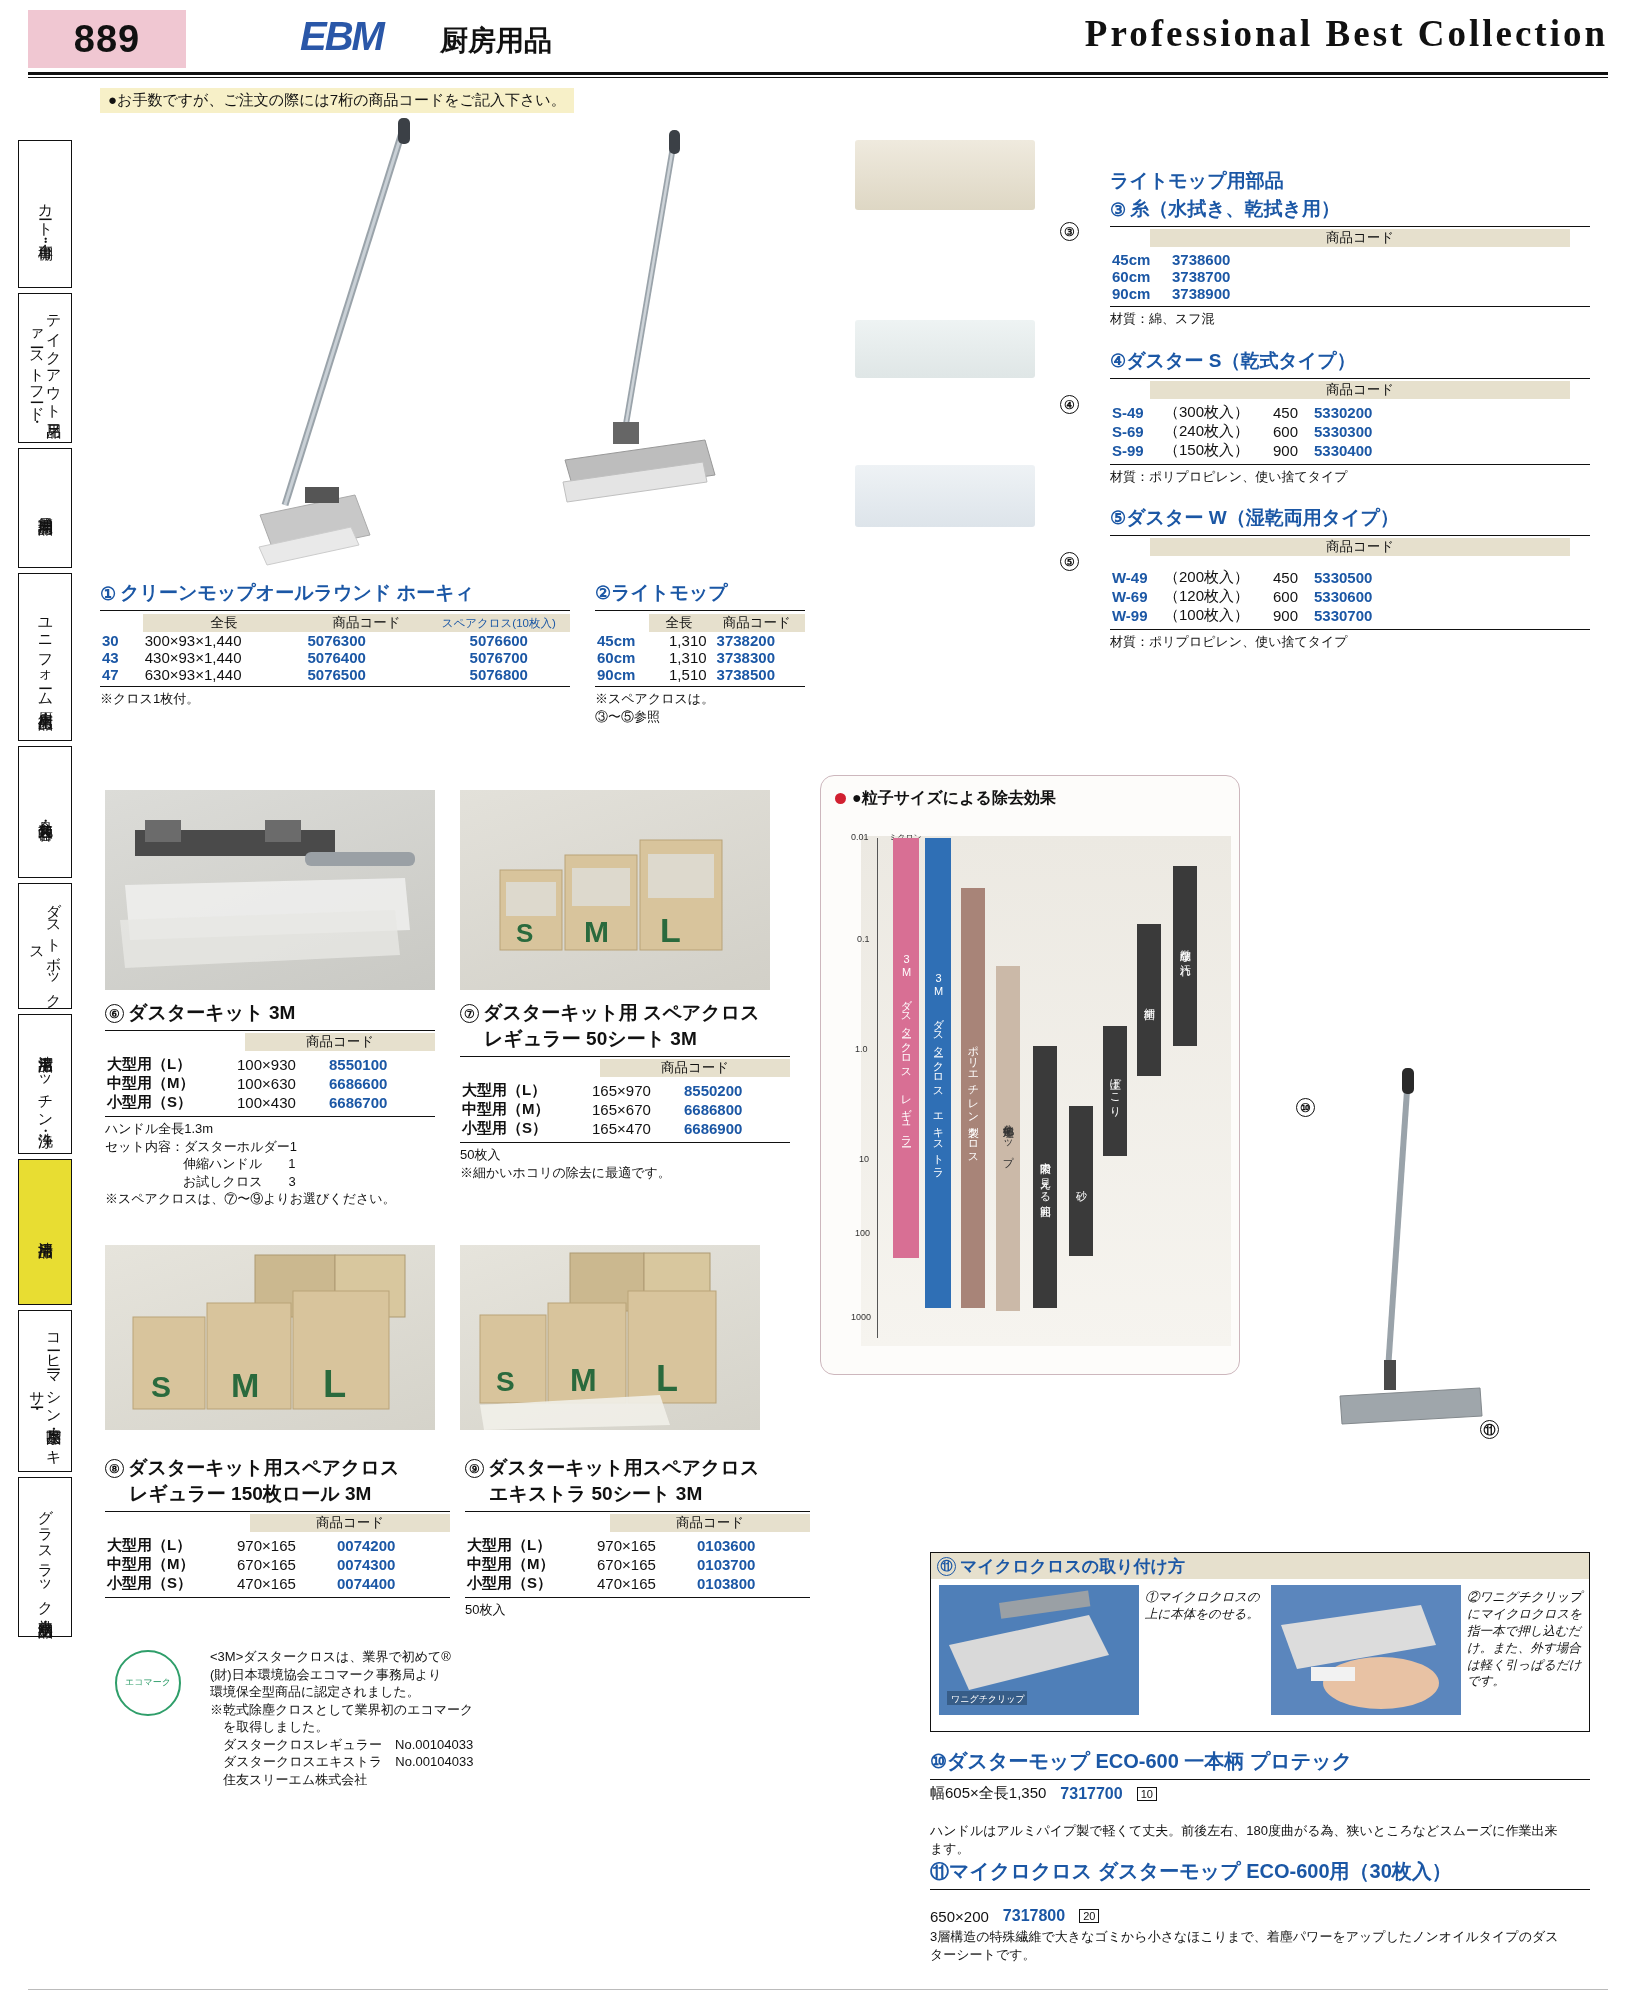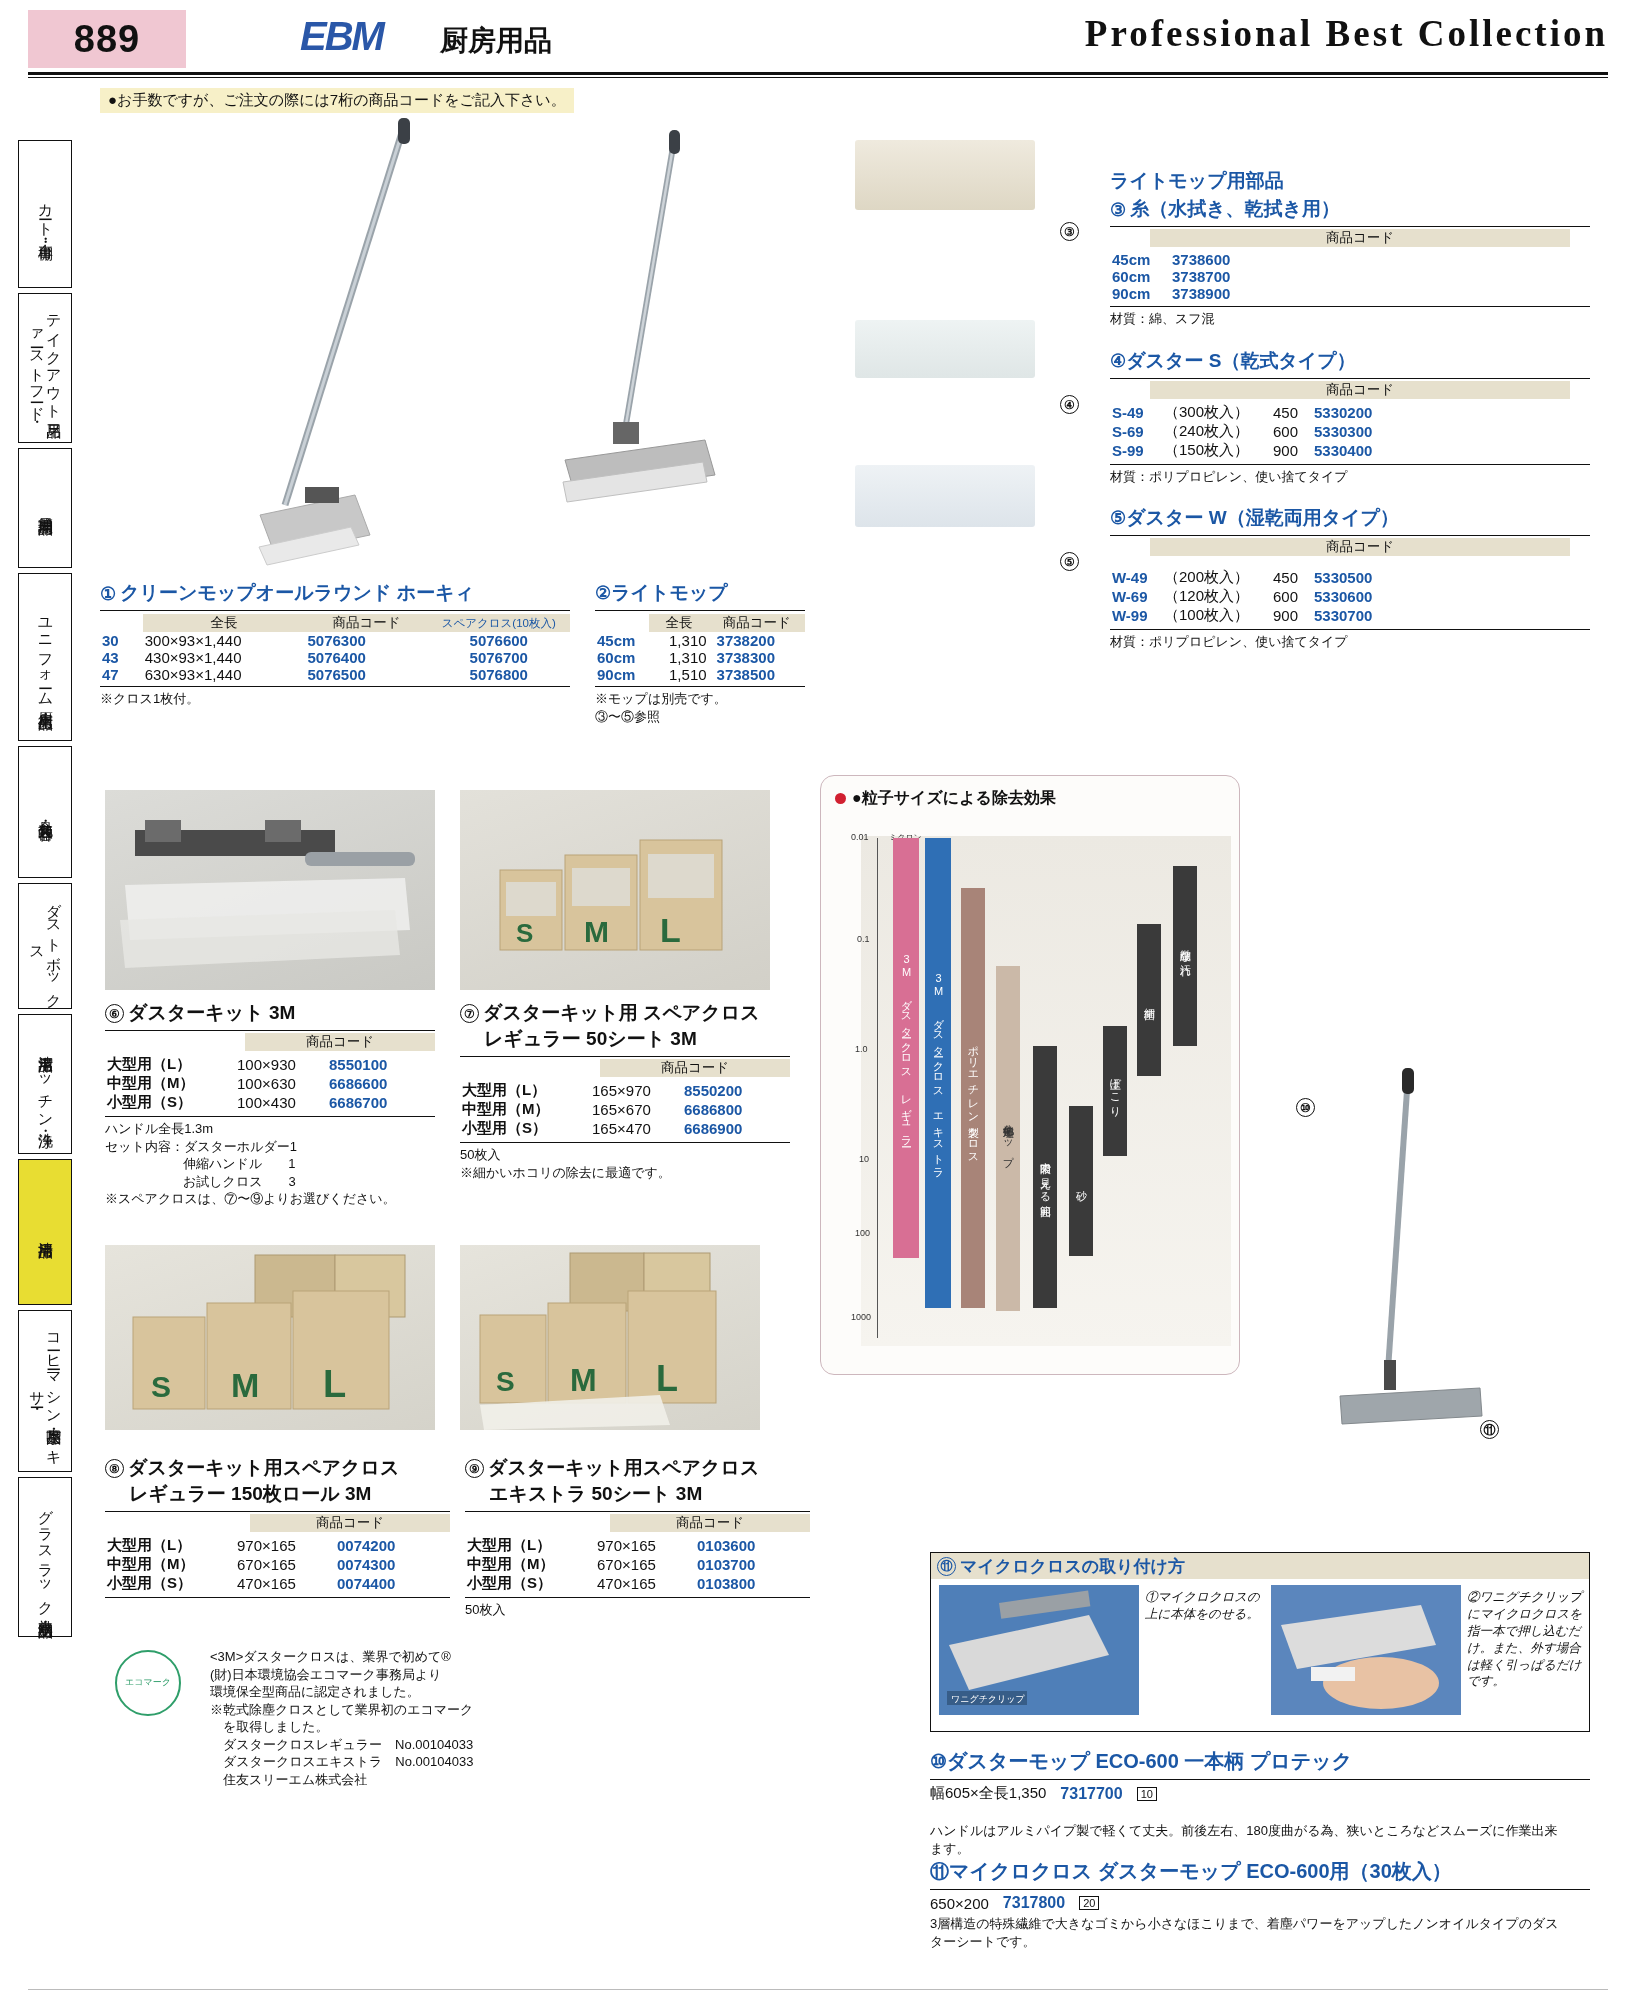--- a/index.html
+++ b/index.html
@@ -320,21 +320,21 @@
             <td class="code" style="padding-left:8px">3738300</td>
           </tr>
       <tr>
             <td class="code">90cm</td>
             <td style="text-align:right">1,510</td>
             <td class="code" style="padding-left:8px">3738500</td>
           </tr>
     </tbody>
       </table>
     <div style="border-top:1px solid #111;margin-top:3px"></div>
-    <div class="small" style="margin-top:3px">※モップは別売です。</div>
+    <div class="small" style="margin-top:3px">※スペアクロスは。</div>
     <div class="small">③〜⑤参照</div>
   </div>
 
   <div style="position:absolute;left:105px;top:790px;width:330px;height:200px;background:linear-gradient(160deg,#dcdcd8,#c9c9c4)">
     <svg width="330" height="200">
       <rect x="30" y="40" width="200" height="26" fill="#4a4a4a"></rect>
       <rect x="40" y="30" width="36" height="22" fill="#6b6b6b"></rect>
       <rect x="160" y="30" width="36" height="22" fill="#6b6b6b"></rect>
       <rect x="200" y="62" width="110" height="14" rx="6" fill="#9aa0a5"></rect>
       <polygon points="20,95 300,88 305,140 25,150" fill="#f0f0ee" opacity="0.85"></polygon>
@@ -599,21 +599,21 @@
       <span>幅605×全長1,350</span>
       <span class="code" style="font-size:16px">7317700</span>
       <span style="border:1px solid #111;font-size:11px;padding:0 3px">10</span>
     </div>
     <div class="small" style="margin-top:19px;width:640px">ハンドルはアルミパイプ製で軽くて丈夫。前後左右、180度曲がる為、狭いところなどスムーズに作業出来ます。</div>
   </div>
 
   <div style="position:absolute;left:930px;top:1858px;width:660px">
     <div class="title-blue" style="font-size:20px"><span style="font-size:19px">⑪</span><span>マイクロクロス ダスターモップ ECO-600用（30枚入）</span></div>
     <div style="border-top:1.5px solid #111;margin-top:4px"></div>
-    <div style="margin-top:4px;display:flex;align-items:center;gap:14px;font-size:15px">
+    <div style="margin-top:17px;display:flex;align-items:center;gap:14px;font-size:15px">
       <span>650×200</span>
       <span class="code" style="font-size:16px">7317800</span>
       <span style="border:1px solid #111;font-size:11px;padding:0 3px">20</span>
     </div>
     <div class="small" style="margin-top:3px;width:640px">3層構造の特殊繊維で大きなゴミから小さなほこりまで、着塵パワーをアップしたノンオイルタイプのダスターシートです。</div>
   </div>
 
   <div class="foot-rule"></div>
 </div>
 

